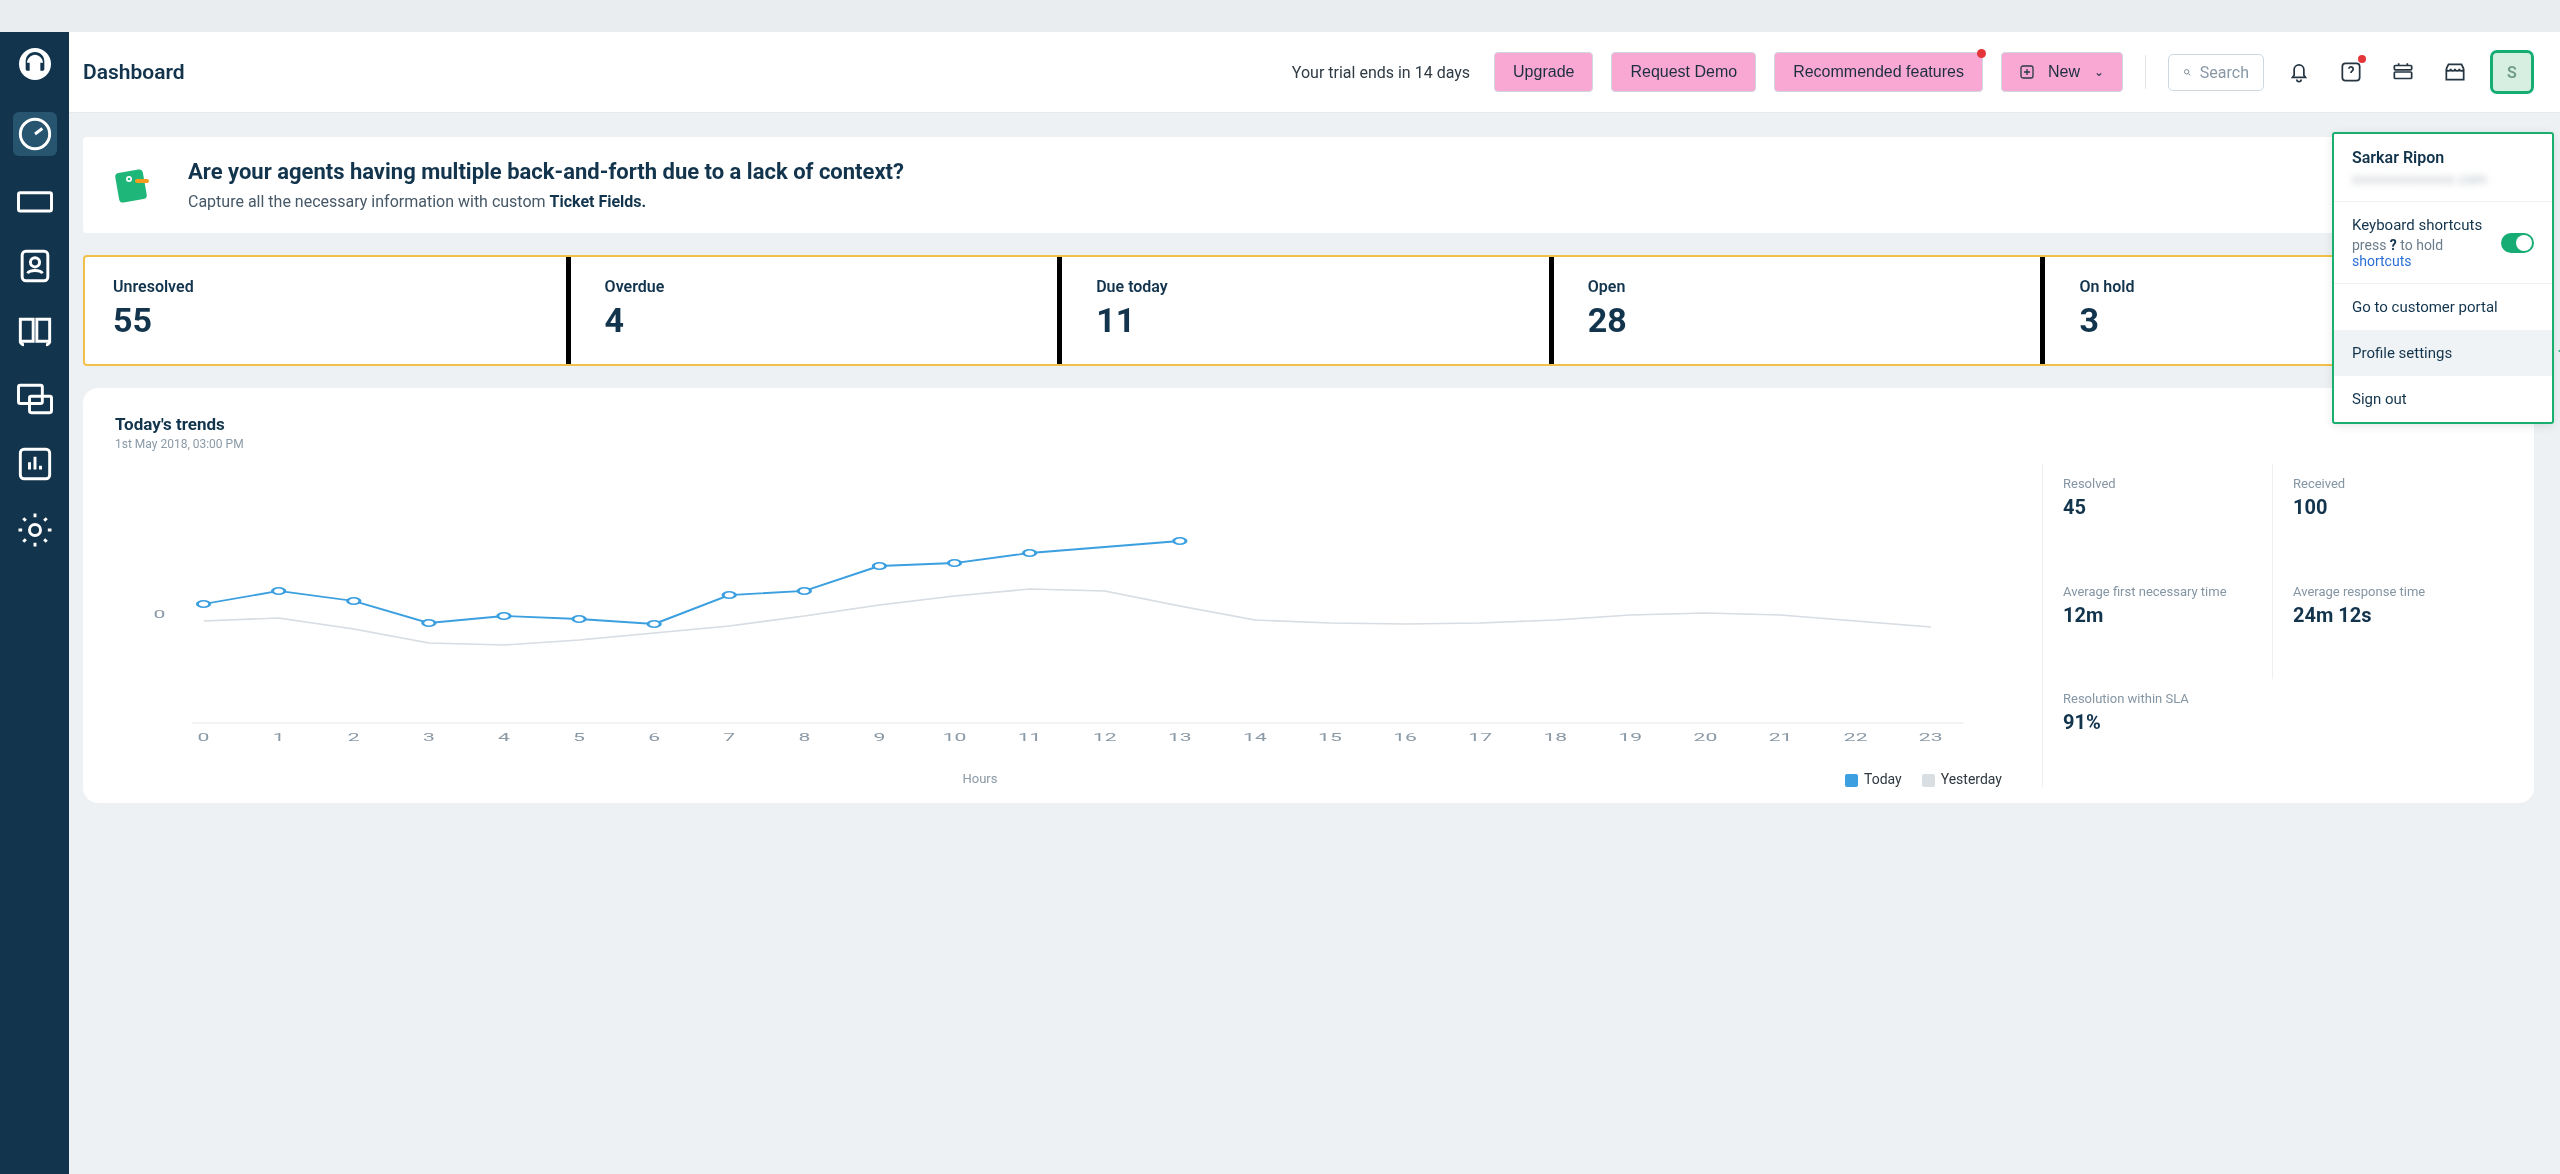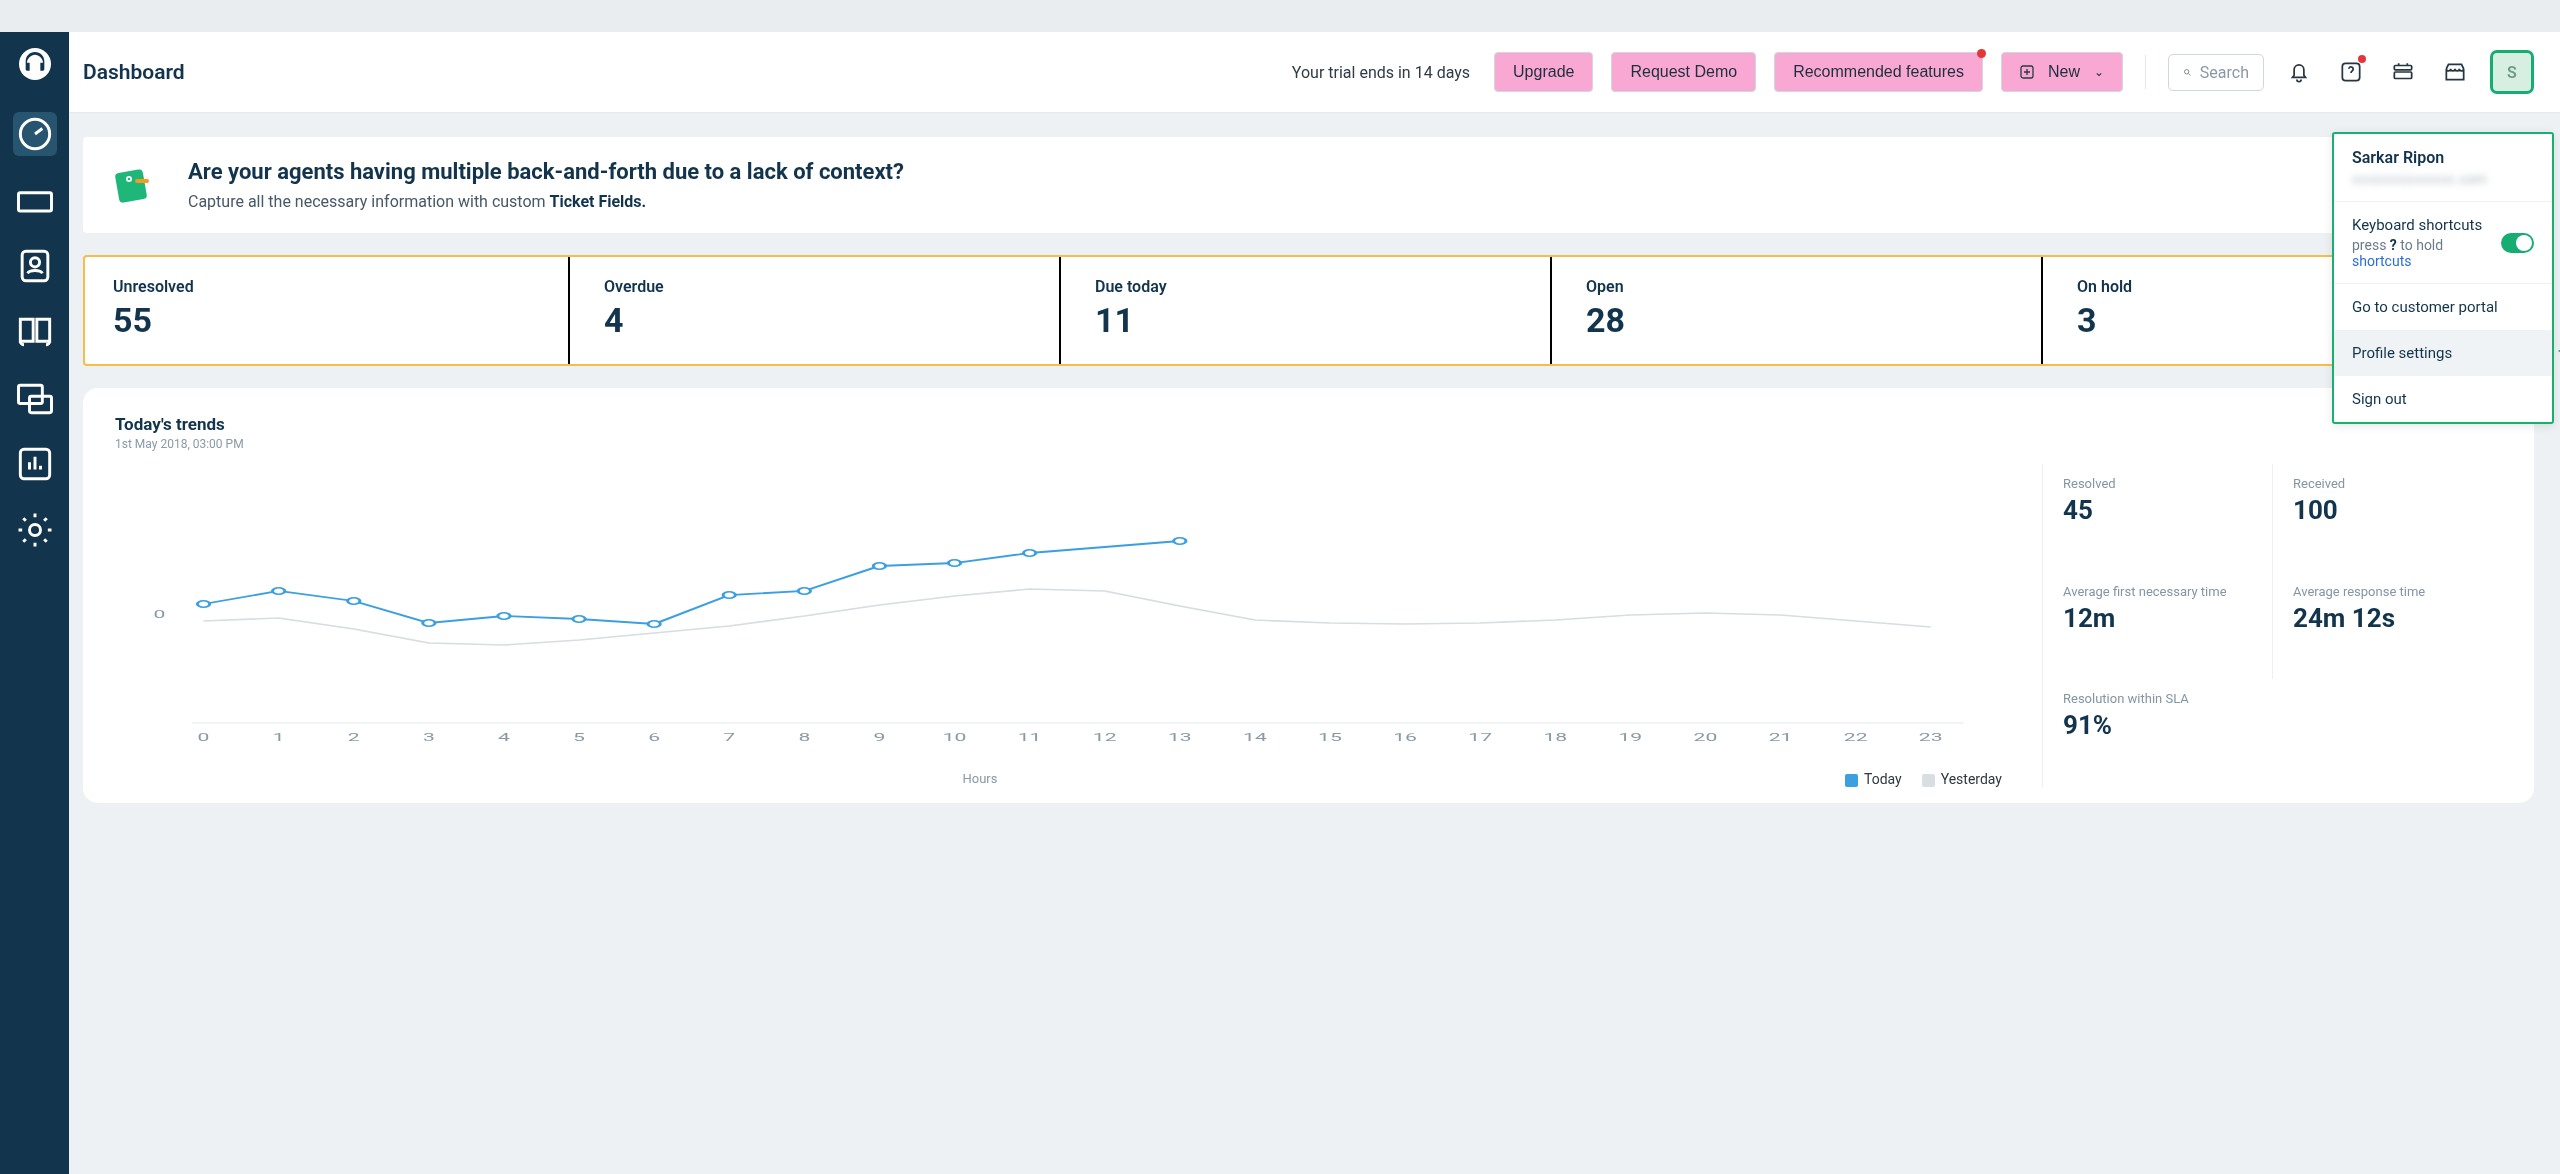--- a/index.html
+++ b/index.html
@@ -36,41 +36,41 @@
 
 .content { flex:1; background:#eef1f3; padding: 24px 26px 0 14px; overflow:hidden; }
 
 .banner { background:#fff; border-radius:4px; padding: 22px 28px; display:flex; align-items:flex-start; gap:31px; margin-bottom: 22px; }
 .banner-ill { width:46px; height:46px; border-radius:8px; display:flex; align-items:center; justify-content:center; margin-top:4px;}
 .banner-title { font-size:22px; font-weight:700; color:#12344d; margin-bottom:8px; }
 .banner-sub { font-size:16px; color:#475867; }
 .banner-sub .bold { font-weight:700; color:#12344d; }
 
 .stat-row { display:flex; gap:6px; border:2px solid #f2c04a; border-radius:4px; background:#fff; margin-bottom: 22px; padding:0; overflow:hidden; }
-.stat-card { flex:1; padding: 20px 28px 24px 28px; border-right:2px solid #000000; }
+.stat-card { flex:1; padding: 20px 28px 24px 28px; border-right:5px solid #000000; }
 .stat-card:last-child{border-right:none;}
 .stat-label{ font-size:16px; font-weight:600; color:#12344d; margin-bottom:4px;}
 .stat-value{ font-size:34px; font-weight:700; color:#12344d; }
 
 .trends { background:#fff; border-radius:15px; padding: 26px 32px 16px 32px; display:flex; gap: 40px; }
 .trends-left { flex: 1; }
 .trends-title{ font-size:17px; font-weight:700; color:#12344d; }
 .trends-time{ font-size:12px; color:#8a9aa7; margin-top:3px; margin-bottom: 12px;}
 .chart-wrap{ position:relative; height:300px; }
 .chart-wrap svg{ width:100%; height:100%; }
 .chart-xlabel{ text-align:center; font-size:13px; color:#8a99a6; margin-top:6px;}
 .legend{ display:flex; gap:20px; justify-content:flex-end; font-size:14px; color:#2e3840; align-items:center; margin-top:8px;}
 .legend .sw{ width:13px; height:13px; display:inline-block; border-radius:2px; margin-right:6px; vertical-align:middle;}
 .legend .sw.today{ background:#3b9fe0;}
 .legend .sw.yest{ background:#d9dee2;}
 
 .trends-right{ width:460px; display:grid; grid-template-columns:1fr 1fr; gap: 0; padding-top: 50px;}
 .mini{ border-left:1px solid #ecf0f3; padding: 12px 0 22px 20px; }
 .mini-label{ font-size:13px; color:#8495a4; margin-bottom:4px;}
-.mini-value{ font-size:26px; font-weight:700; color:#12344d;}
+.mini-value{ font-size:20px; font-weight:700; color:#12344d;}
 
 .profile-menu { position:absolute; top: 132px; right: 6px; width:222px; background:#fff; border:2px solid #19b06f; border-radius:3px; box-shadow: 0 2px 10px rgba(0,0,0,0.1); z-index: 50; }
 .pm-sec { padding: 14px 18px; border-bottom:1px solid #eef1f3; }
 .pm-sec:last-child{border-bottom:none;}
 .pm-name{ font-size:16px; font-weight:600; color:#12344d; }
 .pm-email{ font-size:14px; color:#b0b9c1; margin-top:4px; filter: blur(3px); }
 .pm-kbd{ display:flex; justify-content:space-between; align-items:center; }
 .pm-kbd-lbl{ font-size:15px; color:#12344d; }
 .pm-kbd-sub{ font-size:14px; color:#6b7c8b; margin-top:3px; }
 .pm-kbd-sub .q{font-weight:700; color:#12344d;}

